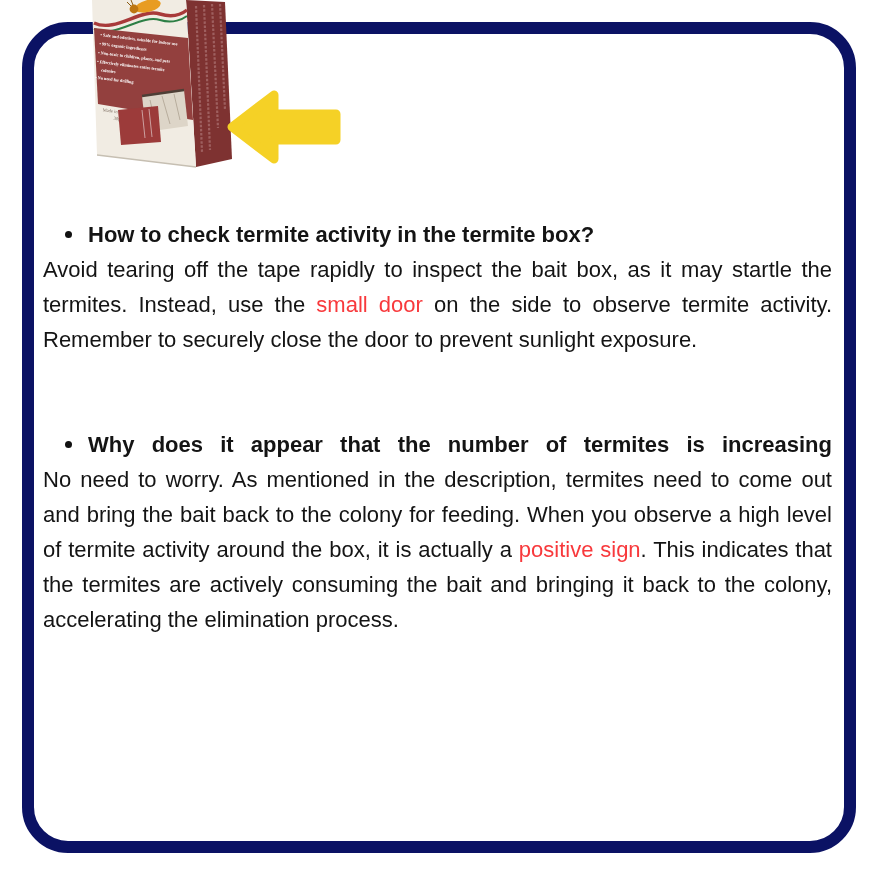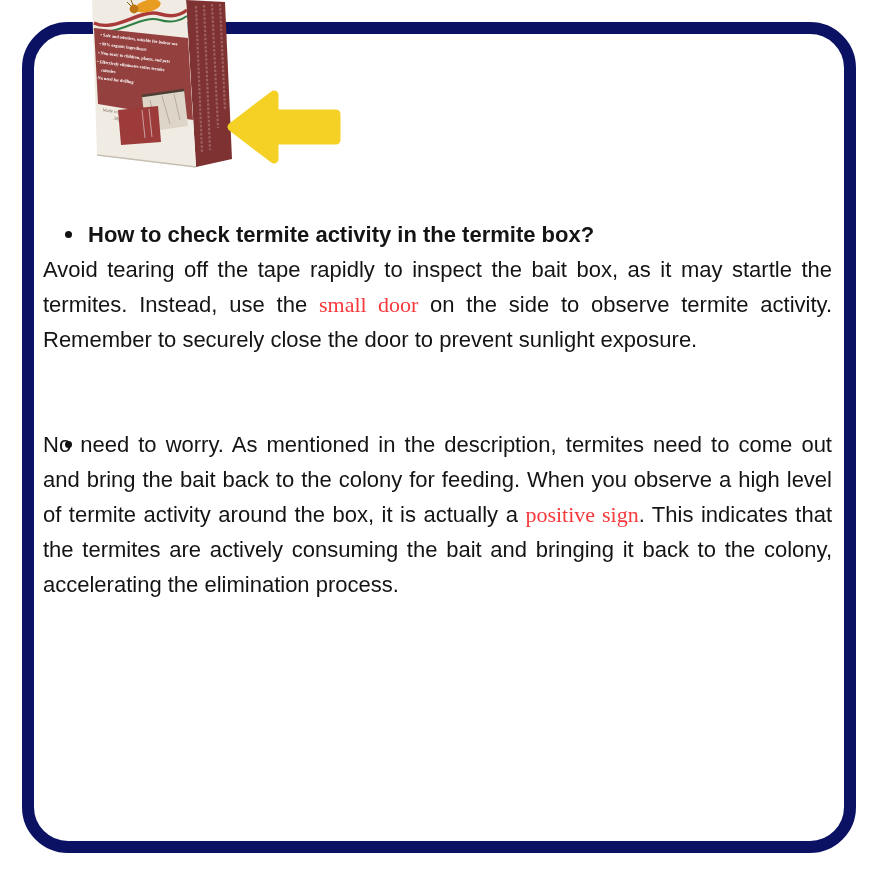--- a/index.html
+++ b/index.html
@@ -34,21 +34,21 @@
   .bullet-dot{
     position:absolute;left:22px;top:14px;
     width:7px;height:7px;border-radius:50%;background:#111;
   }
   .qline{display:block;}
   .jfull{text-align:justify;text-align-last:justify;}
   .answer{
     margin:0;
     text-align:justify;
   }
-  .hl{color:#f8393c;font-family:Liberation Serif, serif;}
+  .hl{color:#f8393c;}
   .gap{height:35px;}
 </style>
 </head>
 <body>
 
 <div class="frame"></div>
 
 <svg class="product-photo" viewBox="0 0 152 170" width="152" height="170" xmlns="http://www.w3.org/2000/svg">
 
   <polygon points="102,0 141,2 148,159 112,167" fill="#7e3231"></polygon>
@@ -115,16 +115,17 @@
   </div>
   <p class="answer"><span>Avoid tearing off the tape rapidly to inspect the bait box, as it may startle the termites. Instead, use the </span><span class="hl">small door</span><span> on the side to observe termite activity. Remember to securely close the door to prevent sunlight exposure.</span></p>
 
   <div class="gap"></div>
 
 
   <div class="gap"></div>
 
   <div class="question">
     <span class="bullet-dot"></span>
+    <span class="qline jfull">Why does it appear that the number of termites is increasing</span>
   </div>
   <p class="answer"><span>No need to worry. As mentioned in the description, termites need to come out and bring the bait back to the colony for feeding. When you observe a high level of termite activity around the box, it is actually a </span><span class="hl">positive sign</span><span>. This indicates that the termites are actively consuming the bait and bringing it back to the colony, accelerating the elimination process.</span></p>
 
 </div>
 
 </body></html>

